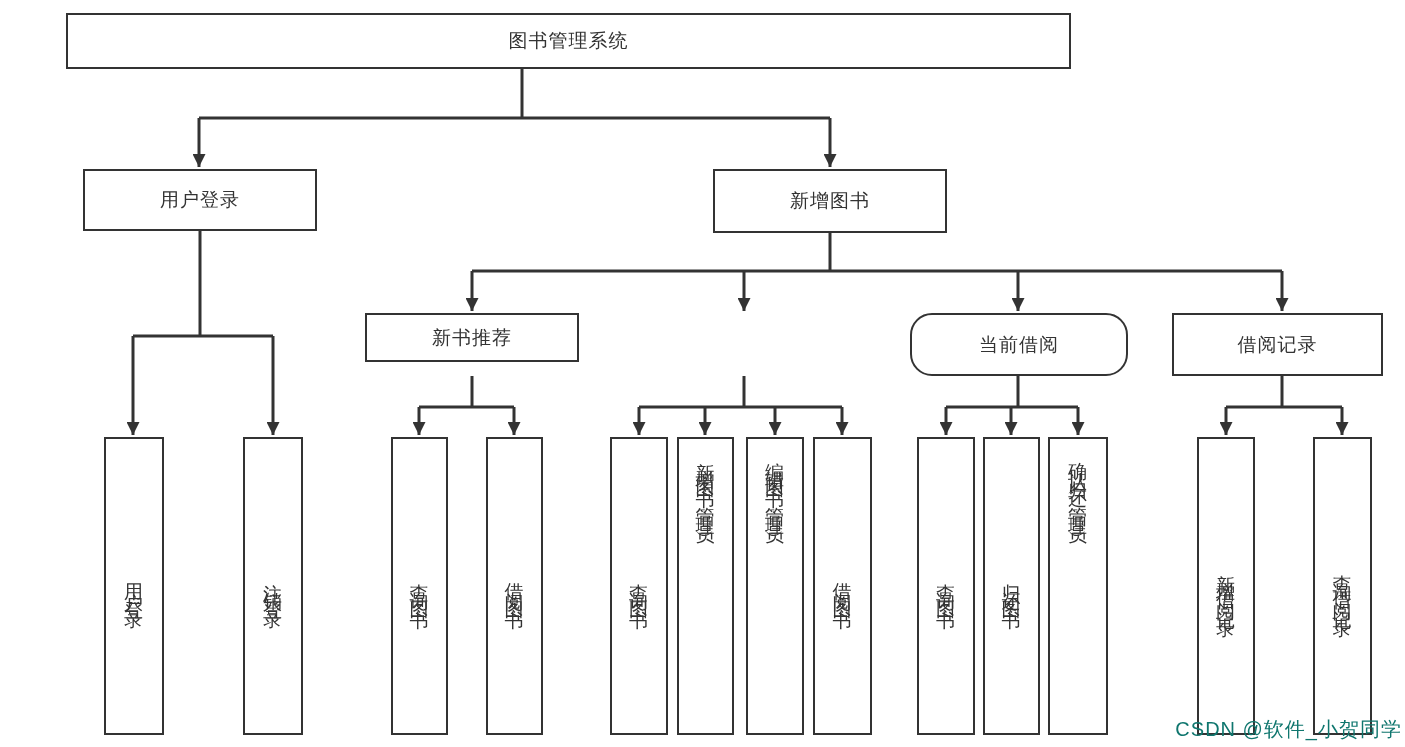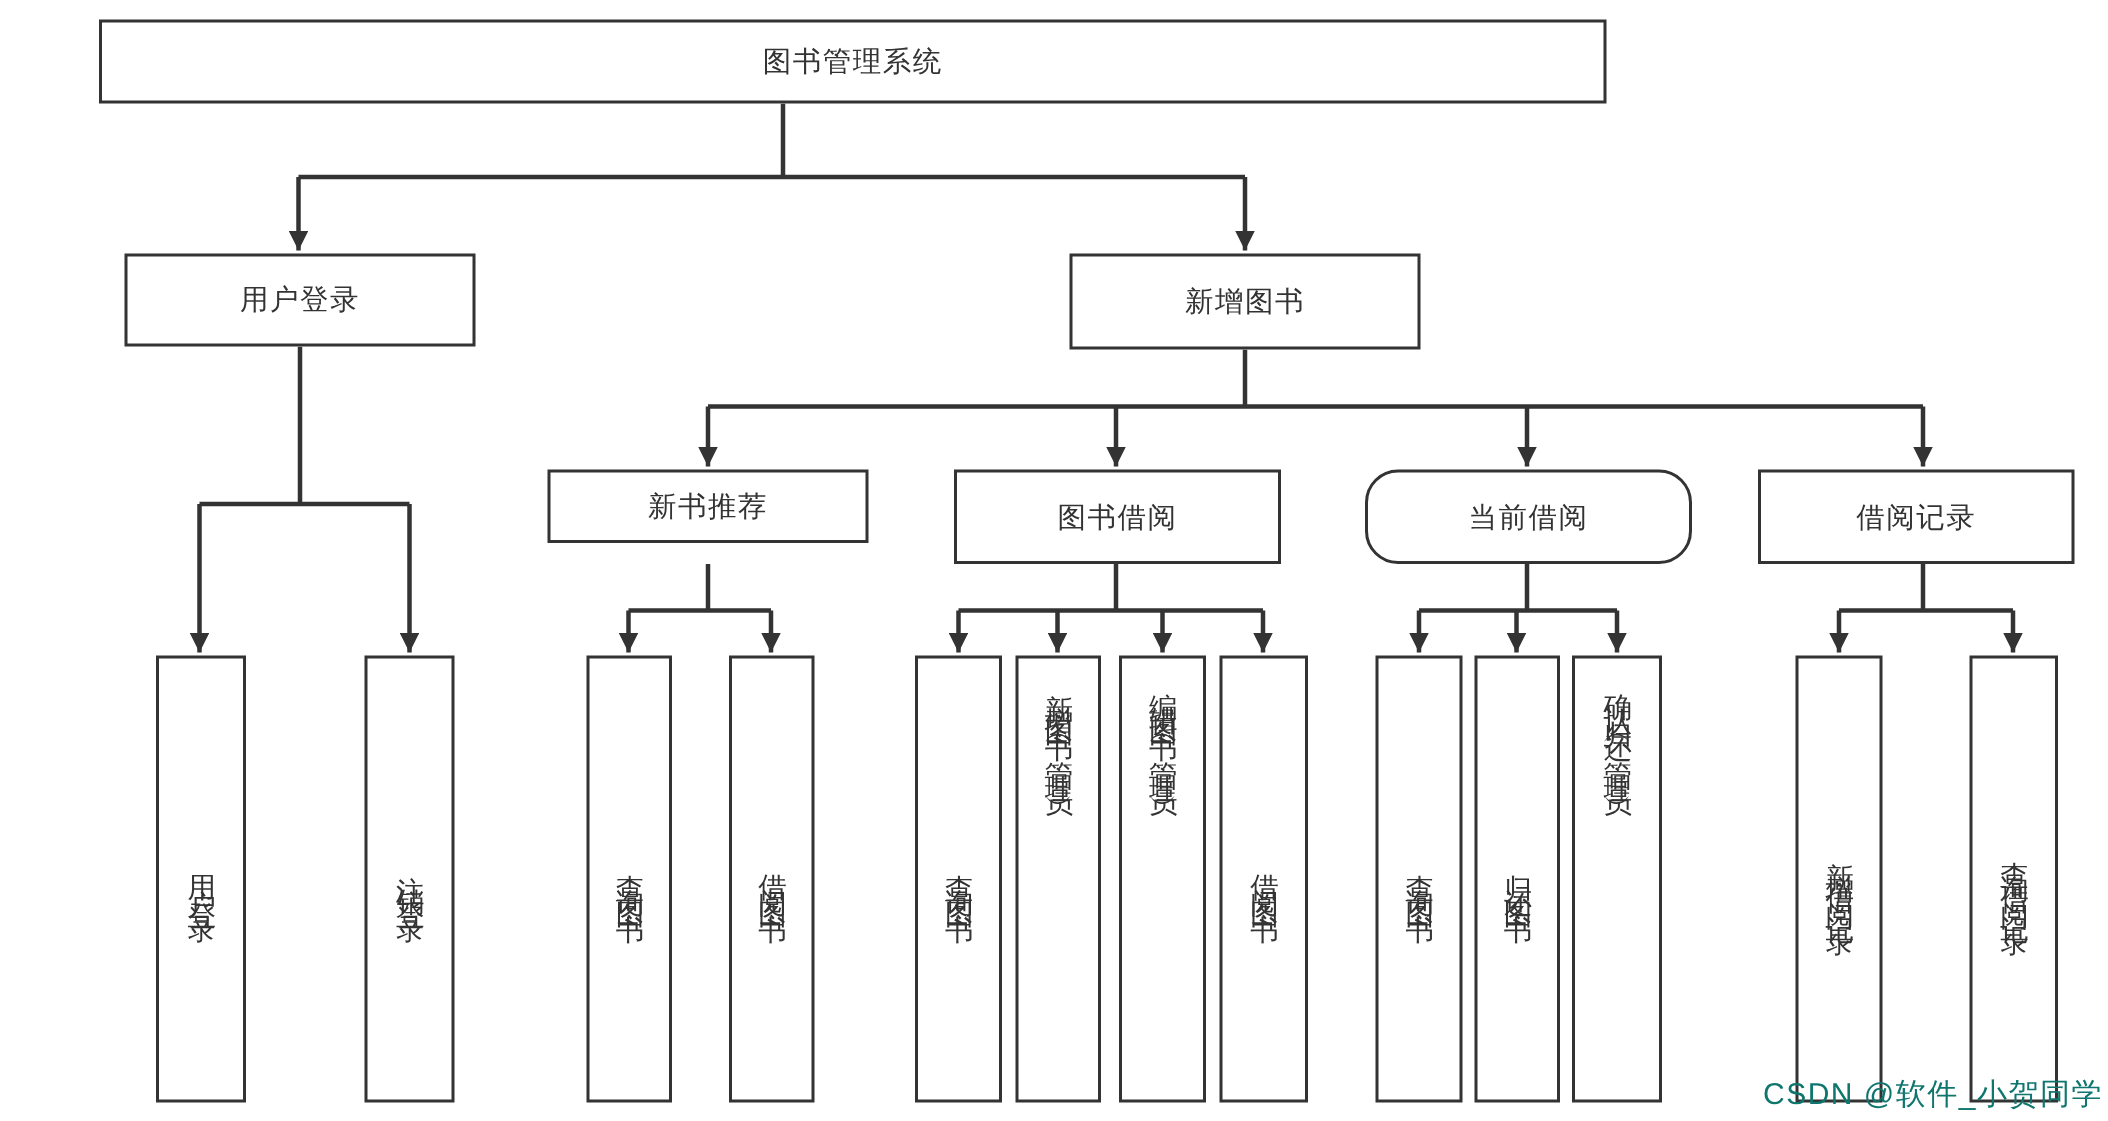--- a/index.html
+++ b/index.html
@@ -70,21 +70,20 @@
       <line x1="1342" y1="407" x2="1342" y2="435" marker-end="url(#arrow)"></line>
     </g>
   </svg>
 
   <div class="node hnode" style="left:20px;top:13px;width:1005px;height:56px;margin-left:46px;">图书管理系统</div>
 
   <div class="node hnode" style="left:83px;top:169px;width:234px;height:62px;">用户登录</div>
   <div class="node hnode" style="left:713px;top:169px;width:234px;height:64px;">新增图书</div>
 
   <div class="node hnode" style="left:365px;top:313px;width:214px;height:49px;">新书推荐</div>
-  <div class="node hnode" style="left:636px;top:313px;width:218px;height:63px;">图书借阅</div>
   <div class="node hnode" style="left:910px;top:313px;width:218px;height:63px;border-radius:22px;">当前借阅</div>
   <div class="node hnode" style="left:1172px;top:313px;width:211px;height:63px;">借阅记录</div>
 
   <div class="node vnode" style="left:104px;top:437px;width:60px;height:298px;">
     <span class="vtext">用户登录</span>
   </div>
   <div class="node vnode" style="left:243px;top:437px;width:60px;height:298px;">
     <span class="vtext">注销登录</span>
   </div>
 

